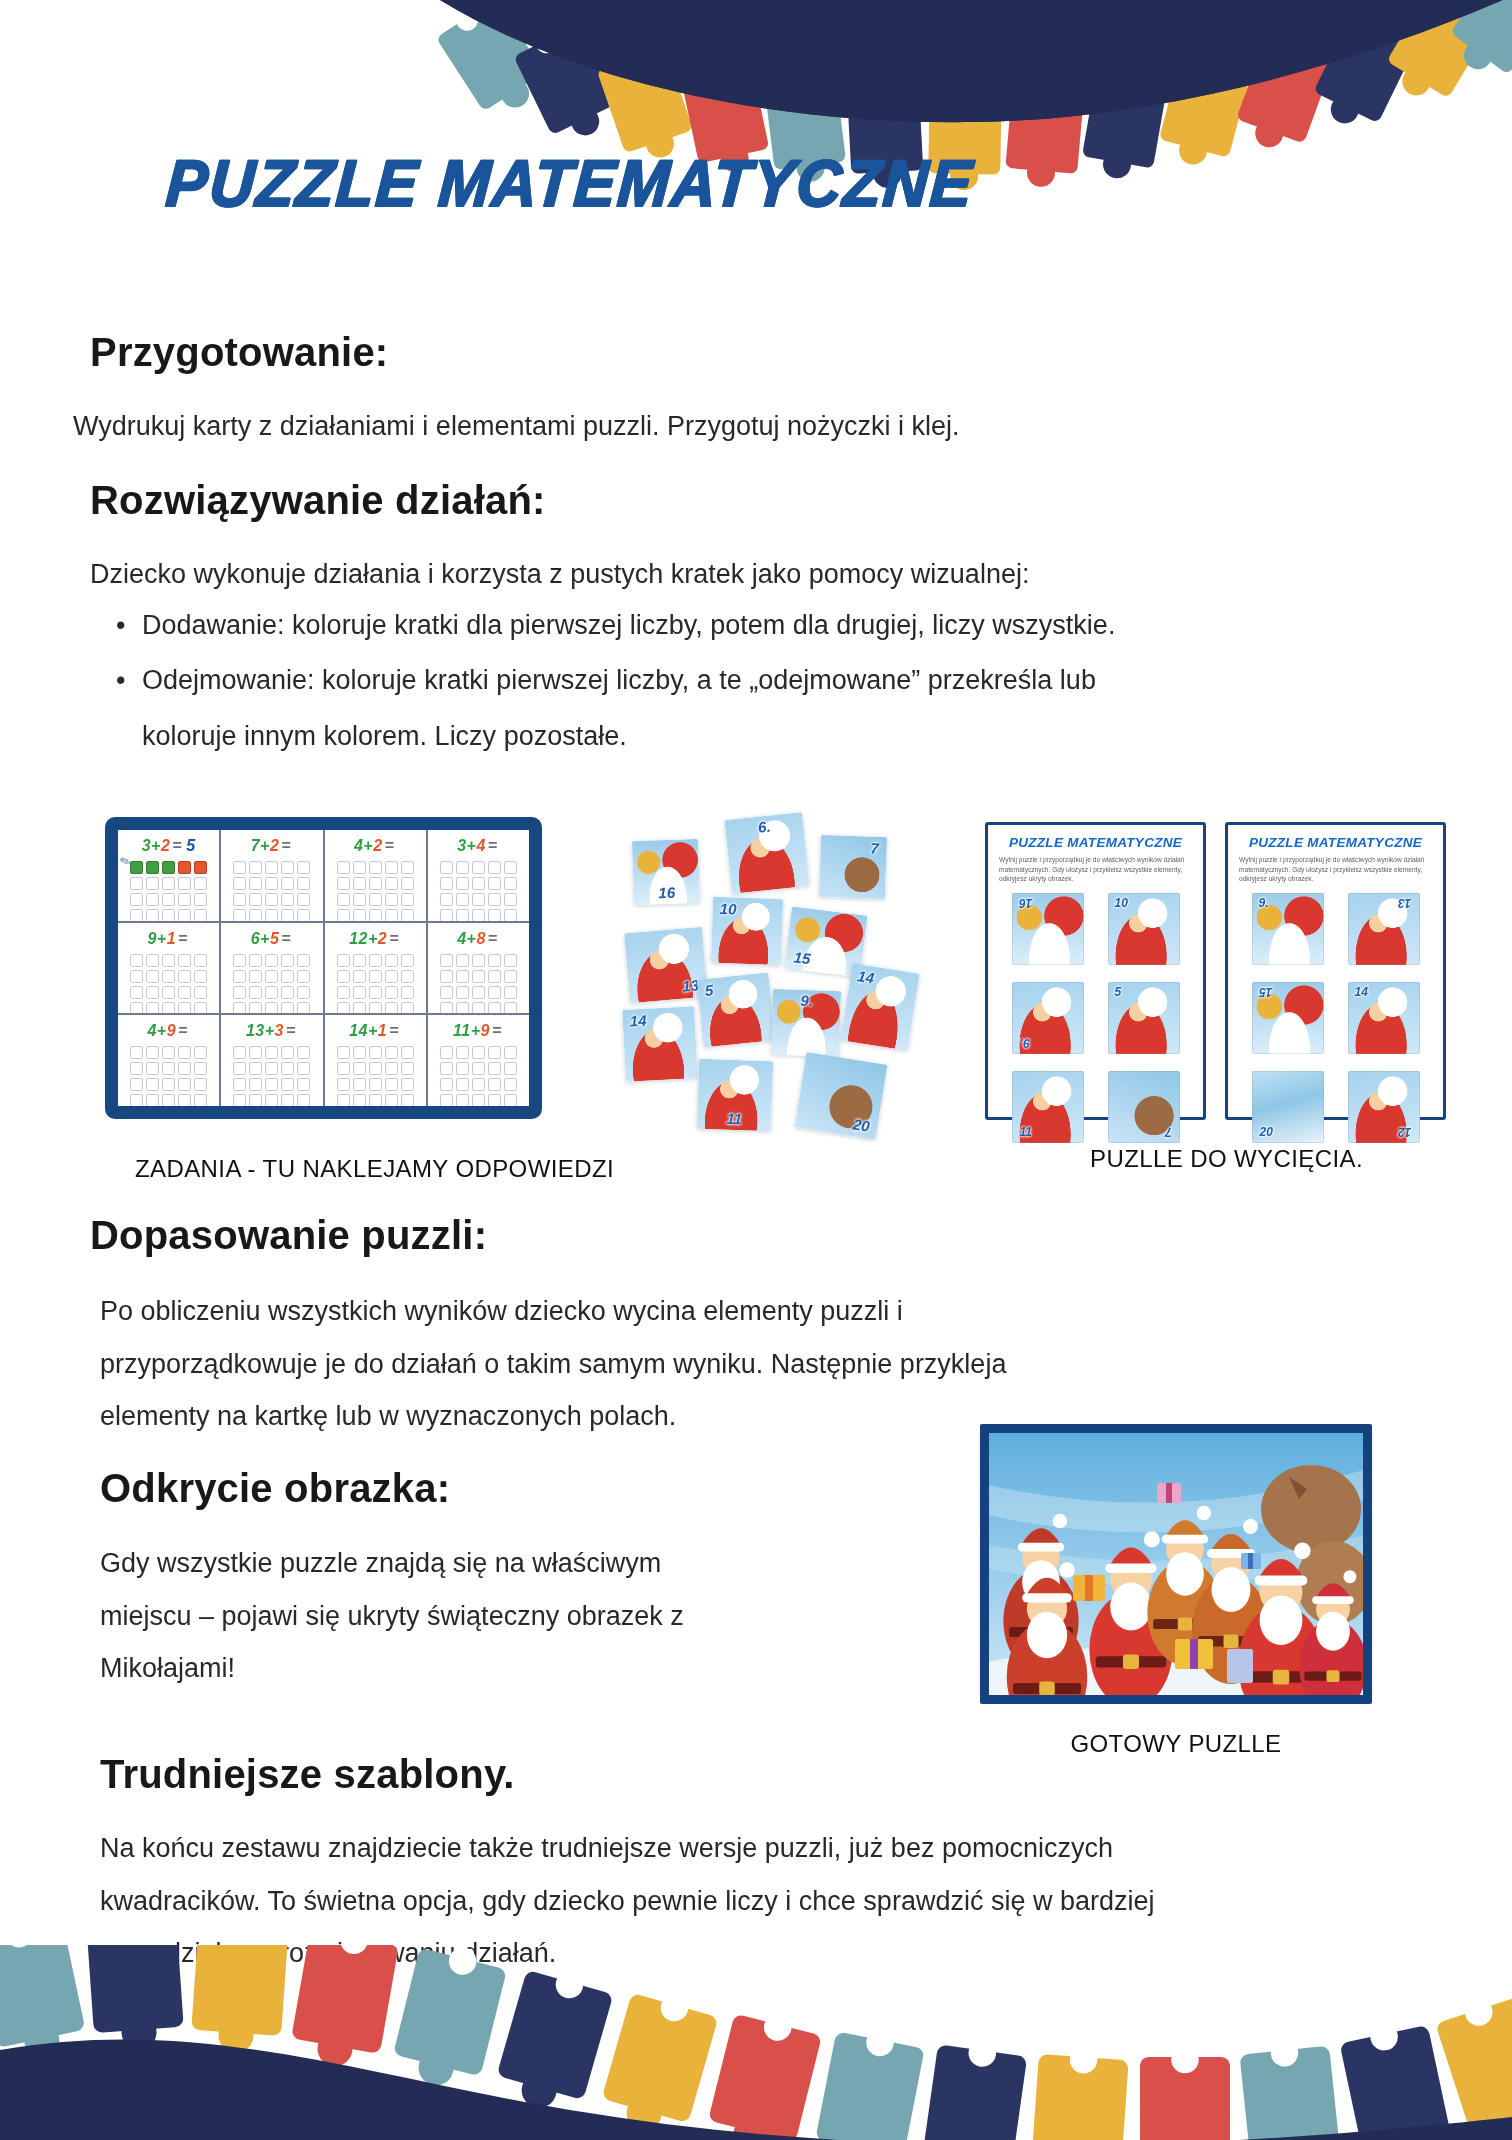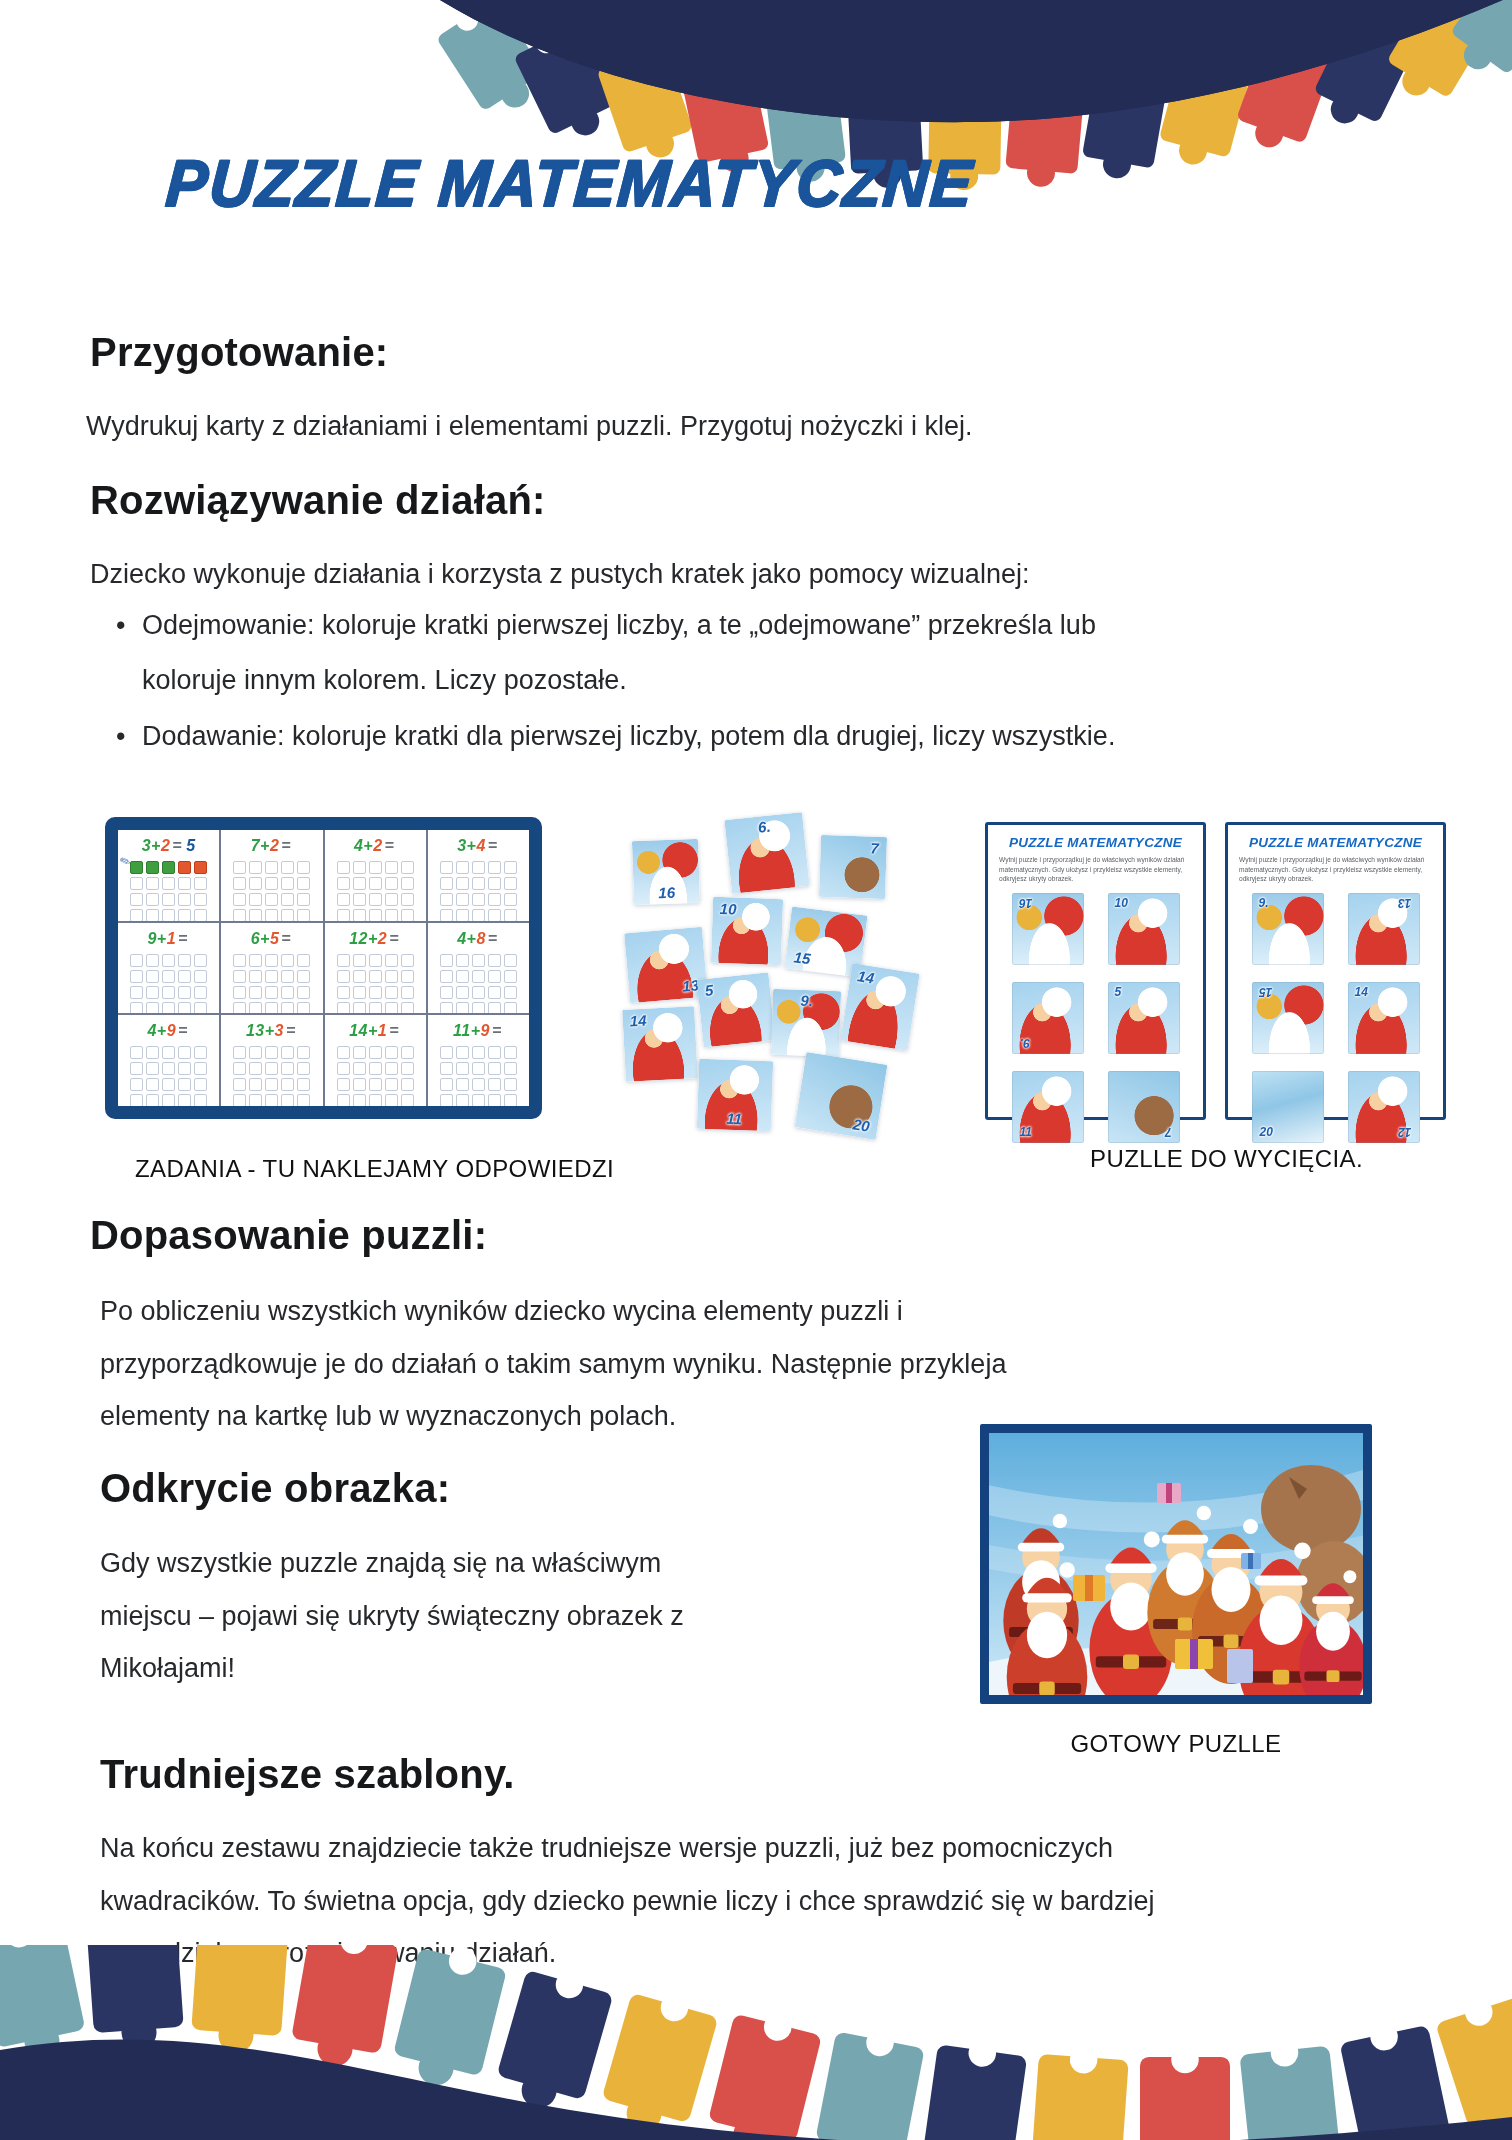--- a/index.html
+++ b/index.html
@@ -113,27 +113,27 @@
     <use href="#pzg" transform="translate(1440,42) rotate(31)" fill="#e9b33b"></use>
     <use href="#pzg" transform="translate(1505,18) rotate(36)" fill="#76a7b0"></use>
   </g>
   <path d="M440,0 C580,85 780,125 975,122 C1170,119 1360,62 1512,-4 L1512,0 Z" fill="#232c55"></path>
   <path d="M440,0 C580,85 780,125 975,122 C1170,119 1360,62 1512,-4 L1512,-40 L440,-40 Z" fill="#232c55"></path>
 </svg>
 
 <div class="page-title">PUZZLE MATEMATYCZNE</div>
 
 <div class="h2" style="left:90px;top:330px;">Przygotowanie:</div>
-<div class="body-text nowrap" style="left:86px;top:400px;text-align:right;">Wydrukuj karty z działaniami i elementami puzzli. Przygotuj nożyczki i klej.</div>
+<div class="body-text nowrap" style="left:73px;top:400px;text-align:right;">Wydrukuj karty z działaniami i elementami puzzli. Przygotuj nożyczki i klej.</div>
 
 <div class="h2" style="left:90px;top:478px;">Rozwiązywanie działań:</div>
 <div class="body-text nowrap" style="left:90px;top:548px;">Dziecko wykonuje działania i korzysta z pustych kratek jako pomocy wizualnej:</div>
 <ul class="bullets">
+  <li>Dodawanie: koloruje kratki dla pierwszej liczby, potem dla drugiej, liczy wszystkie.</li>
   <li>Odejmowanie: koloruje kratki pierwszej liczby, a te „odejmowane” przekreśla lub koloruje innym kolorem. Liczy pozostałe.</li>
-  <li>Dodawanie: koloruje kratki dla pierwszej liczby, potem dla drugiej, liczy wszystkie.</li>
 </ul>
 
 <figure class="worksheet" style="margin:0;border-radius:10px;">
   <div class="ws-grid">
     <div class="ws-cell">
       <div class="eq"><span class="n1">3</span><span class="n1">+</span><span class="n2">2</span><span class="sign">=</span><span class="ans">5</span></div>
       <div class="mini-grid">
           <span class="sq g"></span>
           <span class="sq g"></span>
           <span class="sq g"></span>

